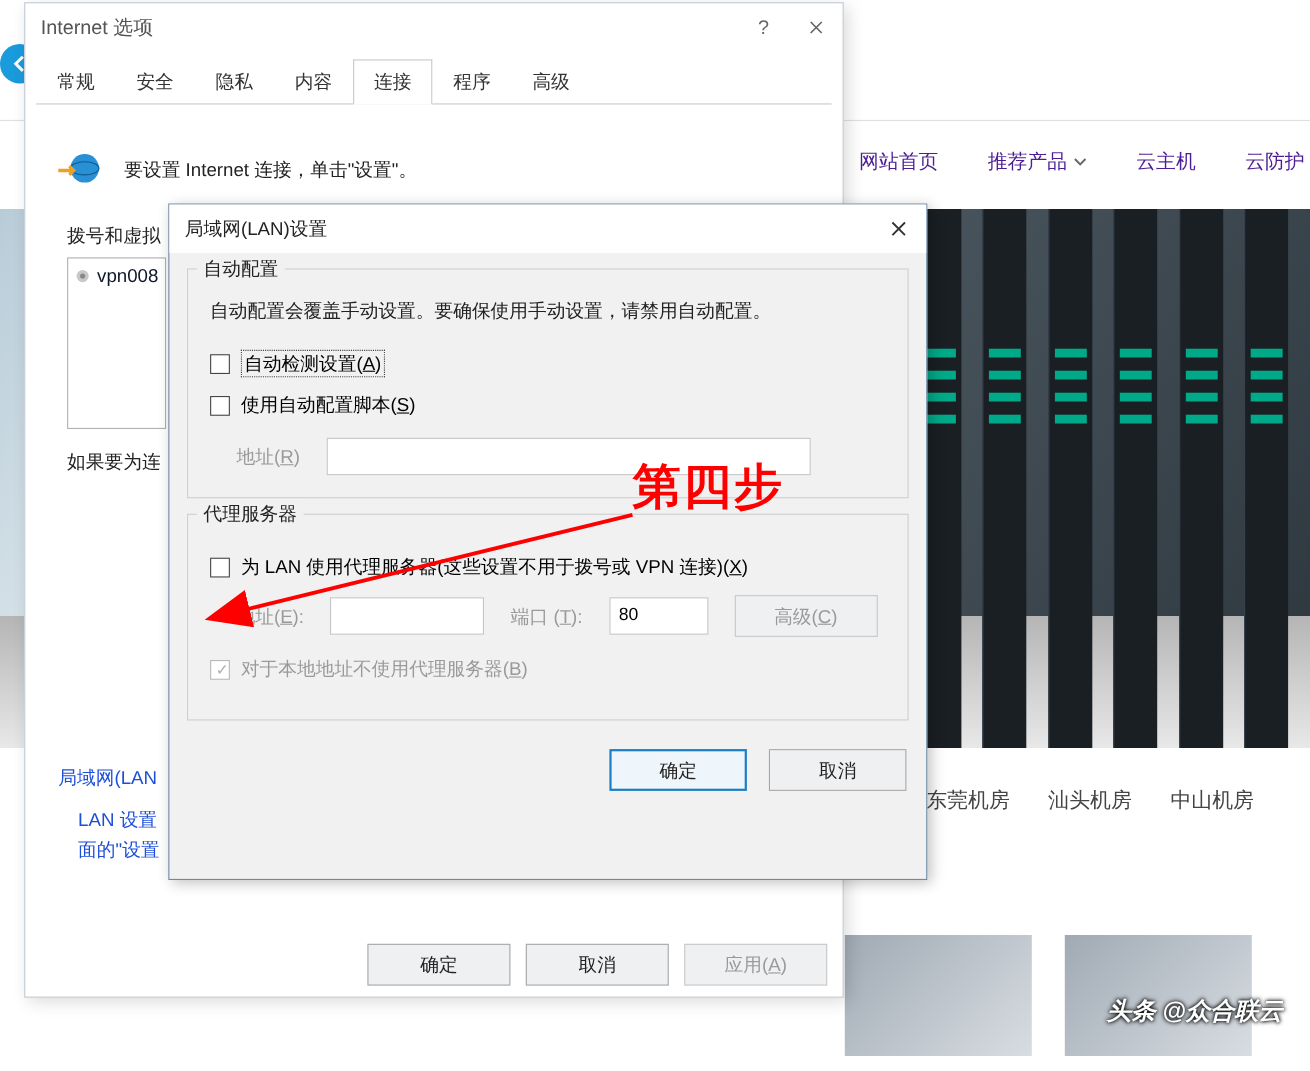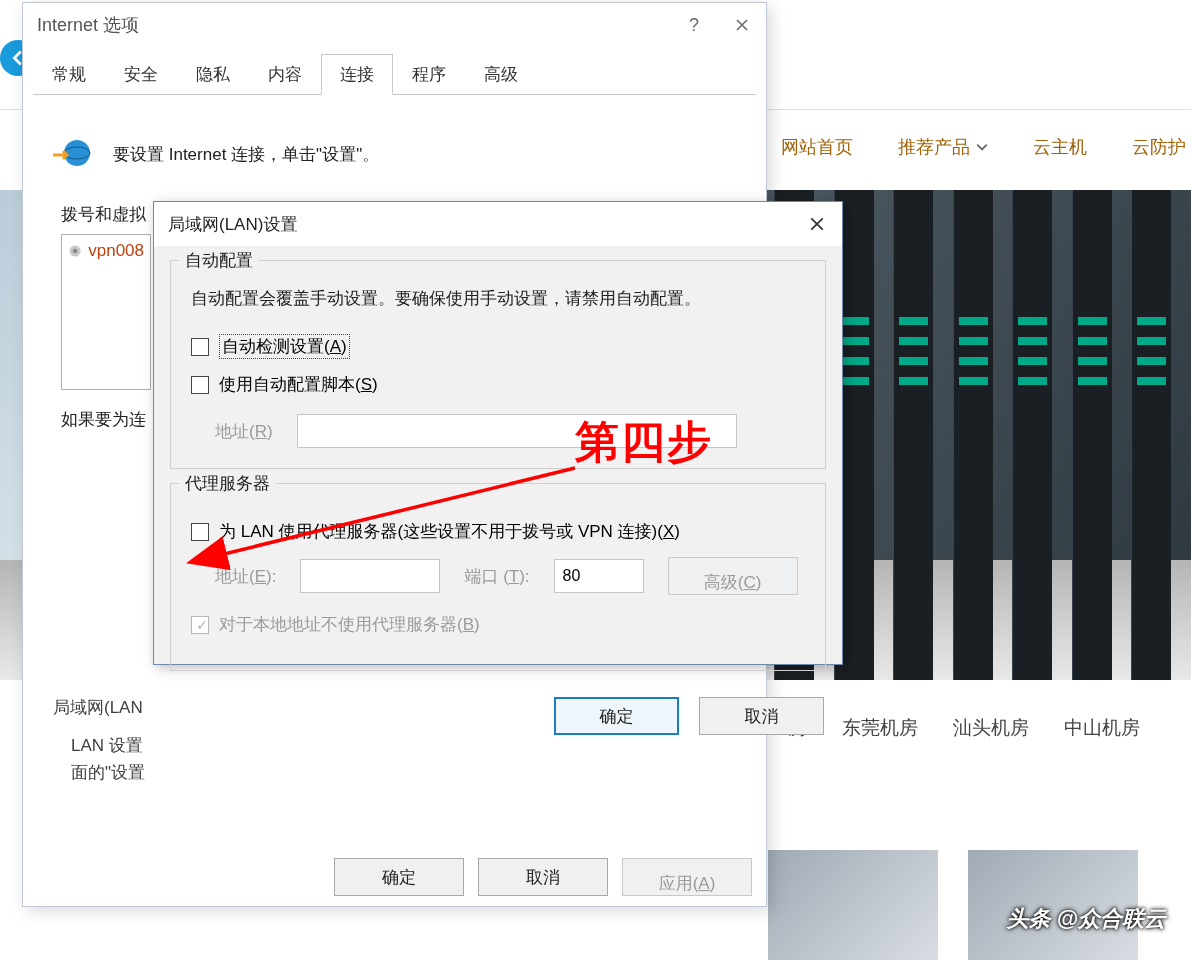--- a/index.html
+++ b/index.html
@@ -23,21 +23,21 @@
       position: absolute; left: 0; top: 40px;
       width: 36px; height: 36px; border-radius: 50%;
       background: #1a9bdc;
       display: flex; align-items: center; justify-content: center;
       color: #fff; font-size: 24px;
     }
     .bg-nav-links {
       position: absolute;
       right: 5px; top: 135px;
       display: flex; gap: 45px;
-      font-size: 18px; color: #a16207;
+      font-size: 18px; color: #4c1d95;
     }
     .bg-nav-links .item { display:flex; align-items:center; gap:6px;}
     .bg-hero {
       position: absolute;
       left: 0; top: 190px; right: 0; height: 490px;
       background: linear-gradient(120deg, #b8ccd8 0%, #eef3f6 30%, #5a6872 30.1%, #2d363d 100%);
       overflow: hidden;
     }
     .rack { position:absolute; top:0; bottom:0; width:40px; background:#1a1f24; border-left:1px solid #3a4450; }
     .rack::before { content:""; position:absolute; left:5px; right:5px; top:30%; height:8px; background:#0a8; box-shadow:0 20px 0 #0a8, 0 40px 0 #0a8, 0 -20px 0 #0a8;}
@@ -106,42 +106,42 @@
     .globe-icon svg { width:42px; height:42px;}
     .row-setup .text { flex:1; font-size:17px; color:#222;}
     .btn {
       display:inline-flex; align-items:center; justify-content:center;
       border:1px solid #a8a8a8; background:#eef0f2;
       height:38px; min-width:130px; padding:0 18px;
       font-size:17px; color:#222; cursor:pointer;
     }
     .btn.wide { min-width:170px;}
     .btn.primary { border:2px solid #1a7ec4; background:#eef6fb;}
-    .btn.disabled { color:#9a9a9a; border-color:#c8c8c8;align-items:flex-end;}
+    .btn.disabled { color:#9a9a9a; border-color:#c8c8c8;}
     .section-label { font-size:17px; color:#222; margin: 18px 0 8px 28px;}
     .list-box {
       margin-left:28px; width:580px; height:156px;
       border:1px solid #b0b0b0; background:#fff; padding:6px;
     }
-    .list-item { display:flex; align-items:center; gap:6px; font-size:17px; color:#c2410c;}
+    .list-item { display:flex; align-items:center; gap:6px; font-size:17px; color:#0f172a;}
     .conn-icn { width:18px; height:18px; }
     .lan-block {
       position:absolute; left:30px; bottom:120px;
-      font-size:17px; color:#404040; line-height:1.6;
+      font-size:17px; color:#1d4ed8; line-height:1.6;
     }
     .parent-footer {
       position:absolute; left:0; right:0; bottom:10px;
       display:flex; justify-content:flex-end; gap:14px; padding-right:14px;
     }
 
     
     .dlg-child {
       position: absolute;
-      left: 153px; top: 201px;
-      width: 690px; height: 464px;
+      left: 153px; top: 185px;
+      width: 690px; height: 615px;
       background: #f1f1f1;
       border: 1px solid #6f8aa8;
       box-shadow: 3px 3px 12px rgba(0,0,0,.25);
     }
     .dlg-child .titlebar {
       height: 44px; background:#fff;
       display:flex; align-items:center; padding-left:14px;
       font-size:17px; color:#222;
     }
     .dlg-child .titlebar .spacer{flex:1;}

